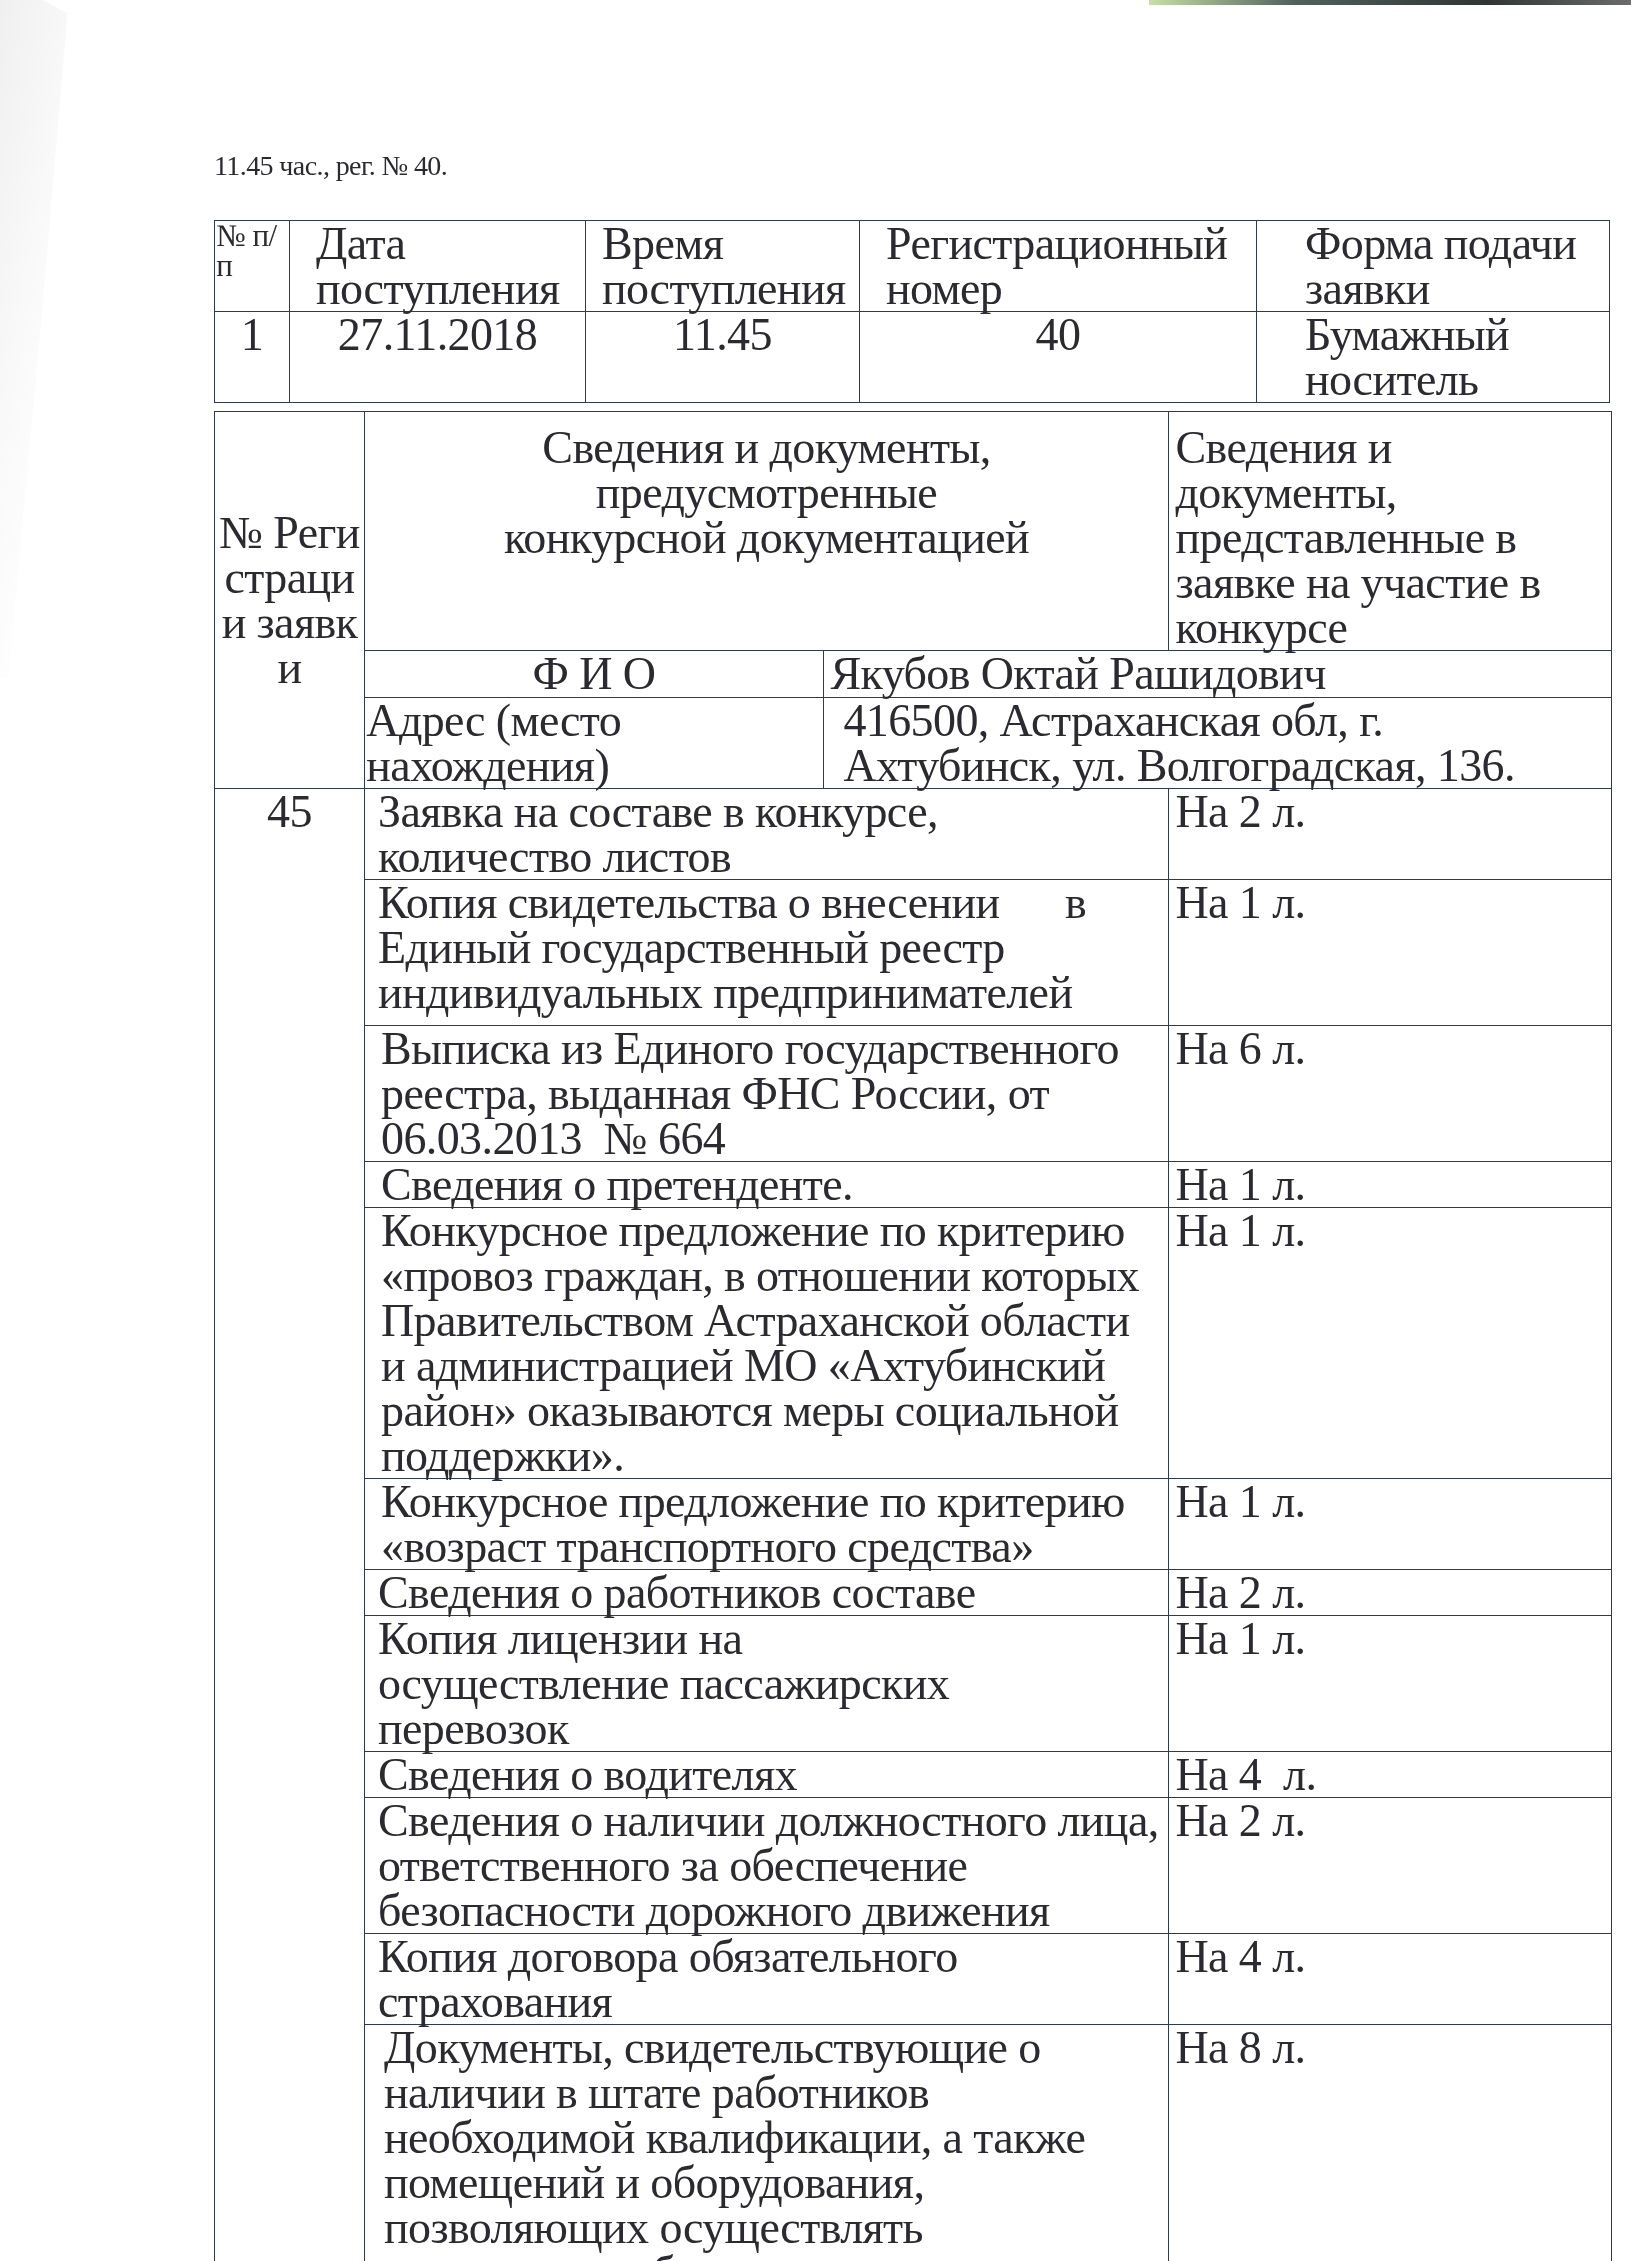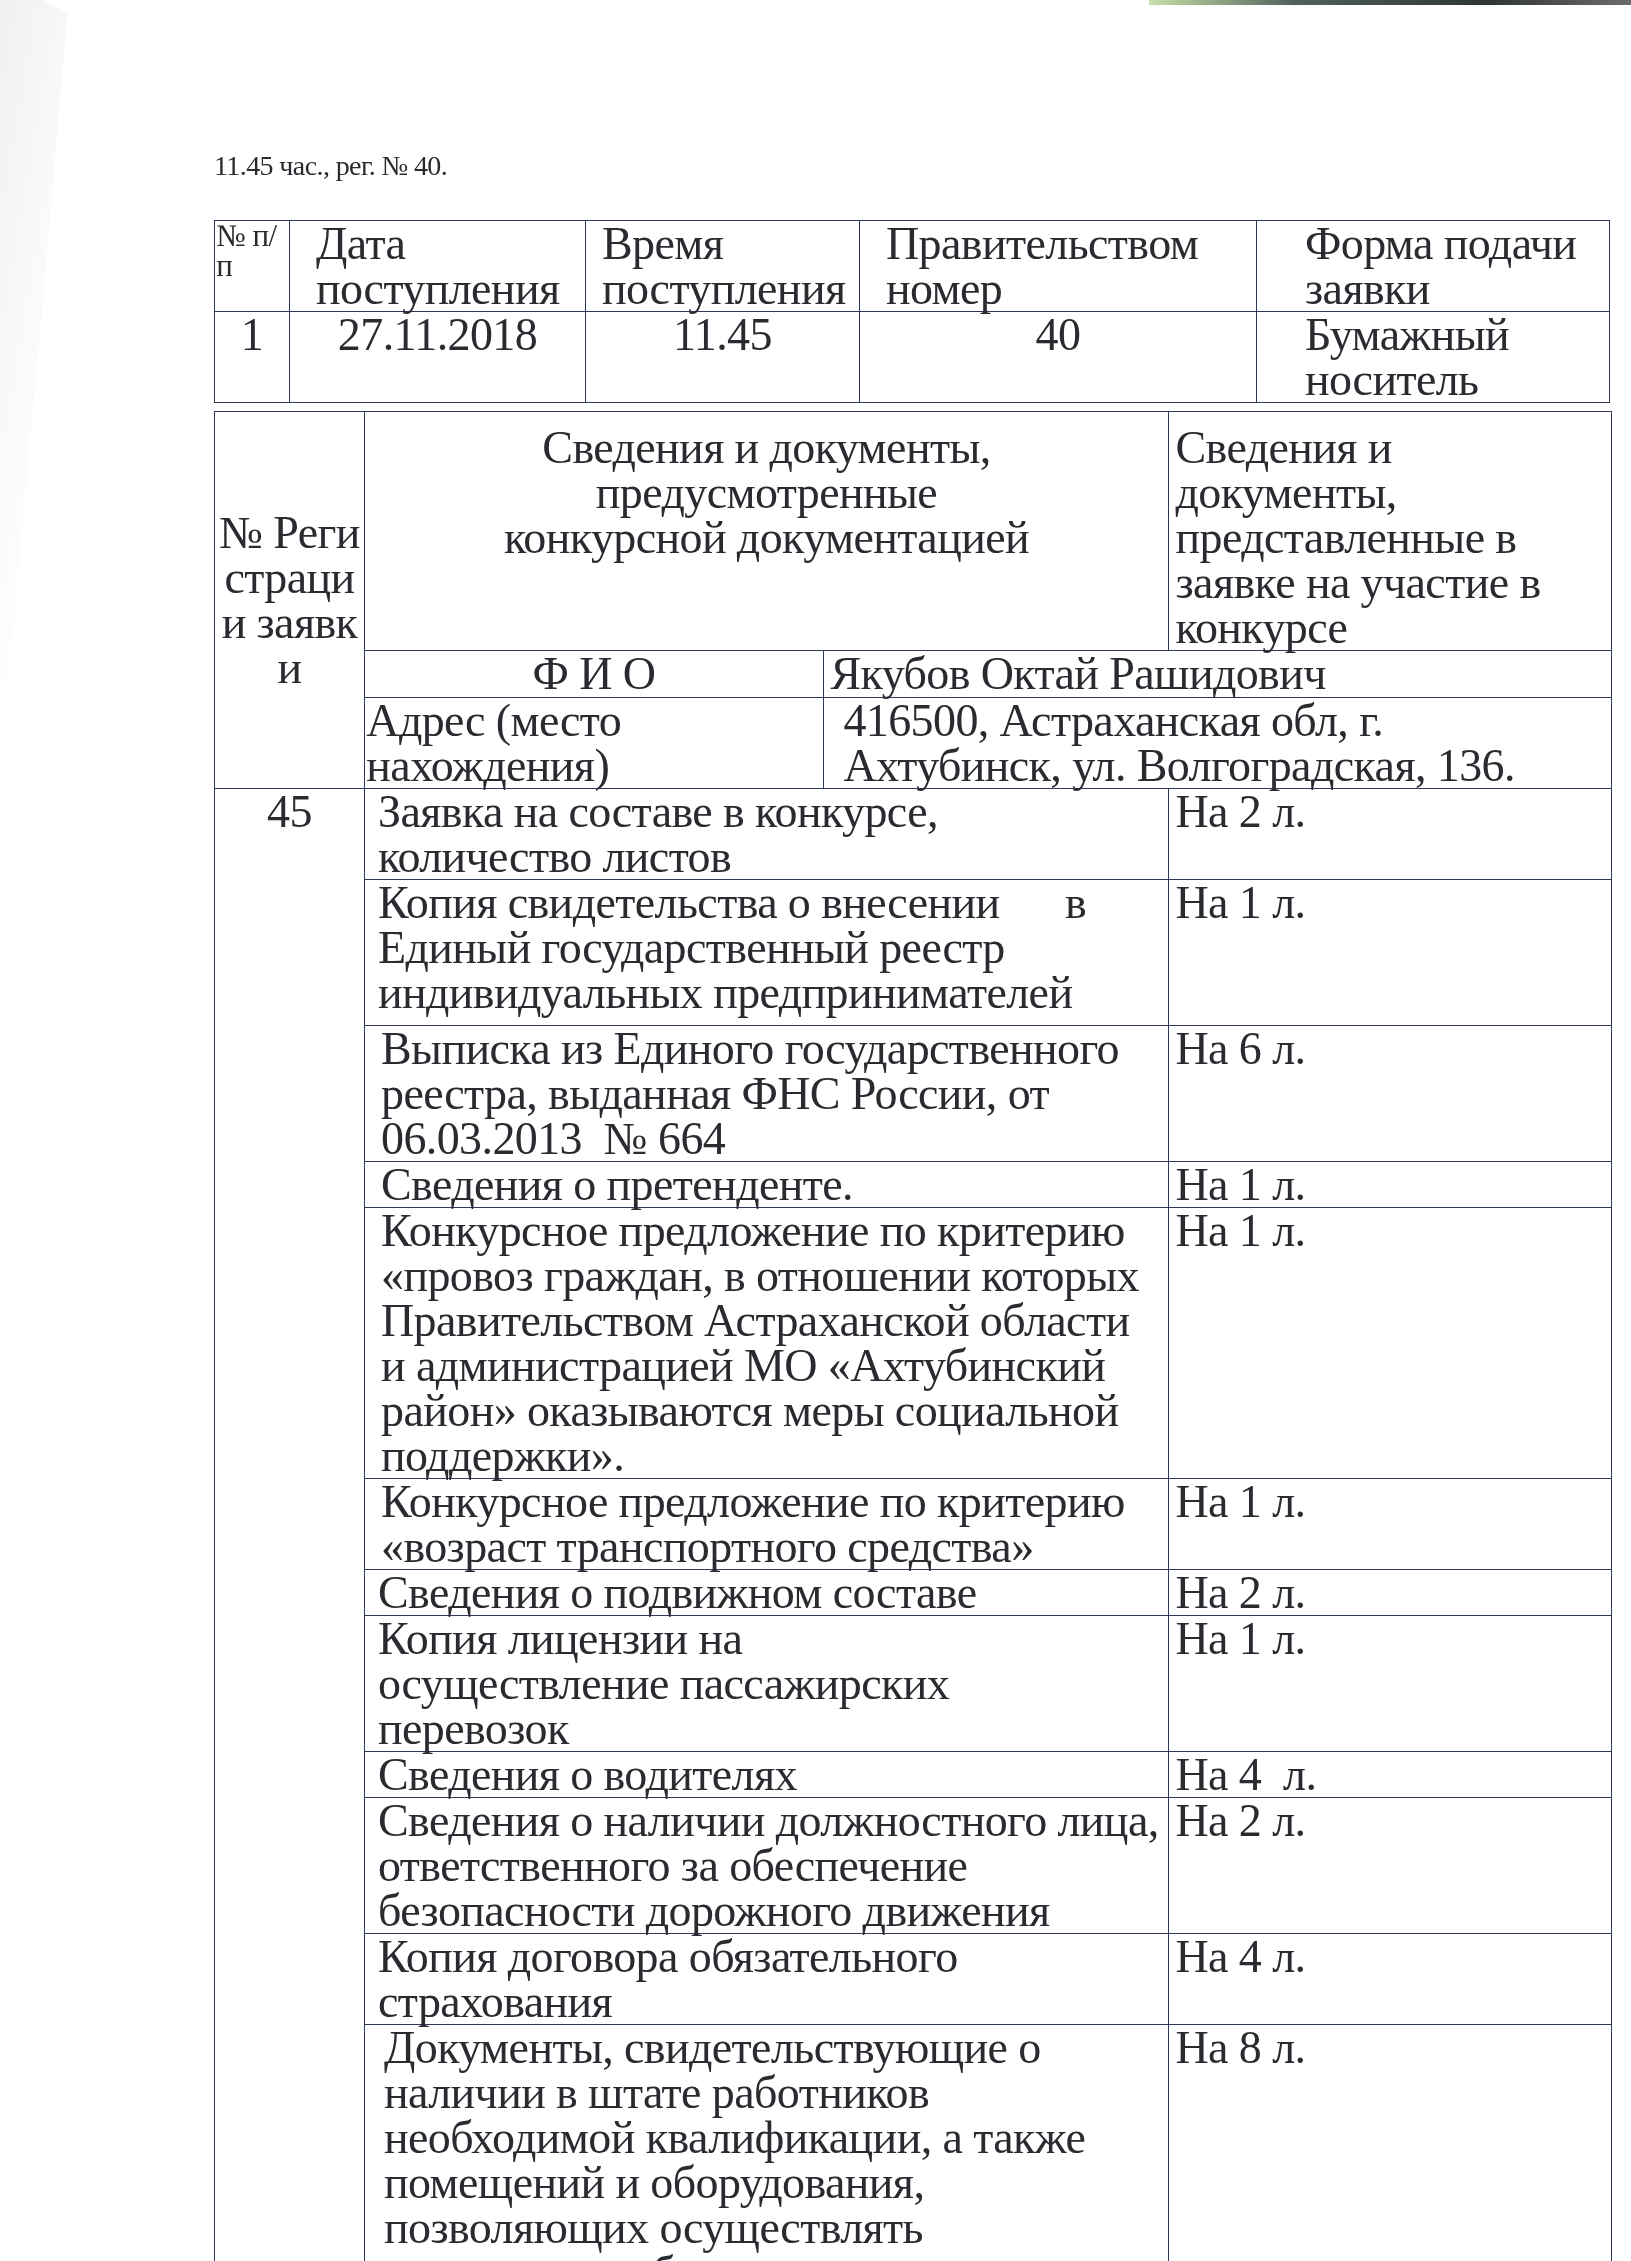--- a/index.html
+++ b/index.html
@@ -50,21 +50,21 @@
       <col style="width:296px">
       <col style="width:274px">
       <col style="width:397px">
       <col style="width:353px">
   </colgroup>
   <tbody>
       <tr class="h">
     <td style="padding:0 1.3px; line-height:30px; font-size:31px;">№ п/п</td>
     <td style="padding-left:26px;">Дата поступления</td>
     <td style="padding-left:16px;">Время поступления</td>
-    <td style="padding-left:26px;">Правительством номер</td>
+    <td style="padding-left:26px;">Регистрационный номер</td>
     <td style="padding-left:48px;">Форма подачи заявки</td>
   </tr>
   <tr class="r">
     <td class="c">1</td>
     <td class="c">27.11.2018</td>
     <td class="c">11.45</td>
     <td class="c">40</td>
     <td style="padding-left:48px;">Бумажный носитель</td>
   </tr>
 </tbody>
@@ -111,21 +111,21 @@
   </tr>
   <tr>
     <td colspan="2" style="height:213px; padding-left:16px;">Конкурсное предложение по критерию «провоз граждан, в отношении которых Правительством Астраханской области и администрацией МО «Ахтубинский район» оказываются меры социальной поддержки».</td>
     <td>На 1 л.</td>
   </tr>
   <tr>
     <td colspan="2" style="height:83px; padding-left:16px;">Конкурсное предложение по критерию «возраст транспортного средства»</td>
     <td>На 1 л.</td>
   </tr>
   <tr>
-    <td colspan="2" style="height:44px; padding-left:13px;">Сведения о подвижном составе</td>
+    <td colspan="2" style="height:44px; padding-left:13px;">Сведения о работников составе</td>
     <td>На 2 л.</td>
   </tr>
   <tr>
     <td colspan="2" style="height:89px; padding-left:13px; padding-right:168px;">Копия лицензии на осуществление пассажирских перевозок</td>
     <td>На 1 л.</td>
   </tr>
   <tr>
     <td colspan="2" style="height:44px; padding-left:13px;">Сведения о водителях</td>
     <td style="white-space:pre;">На 4  л.</td>
   </tr>

